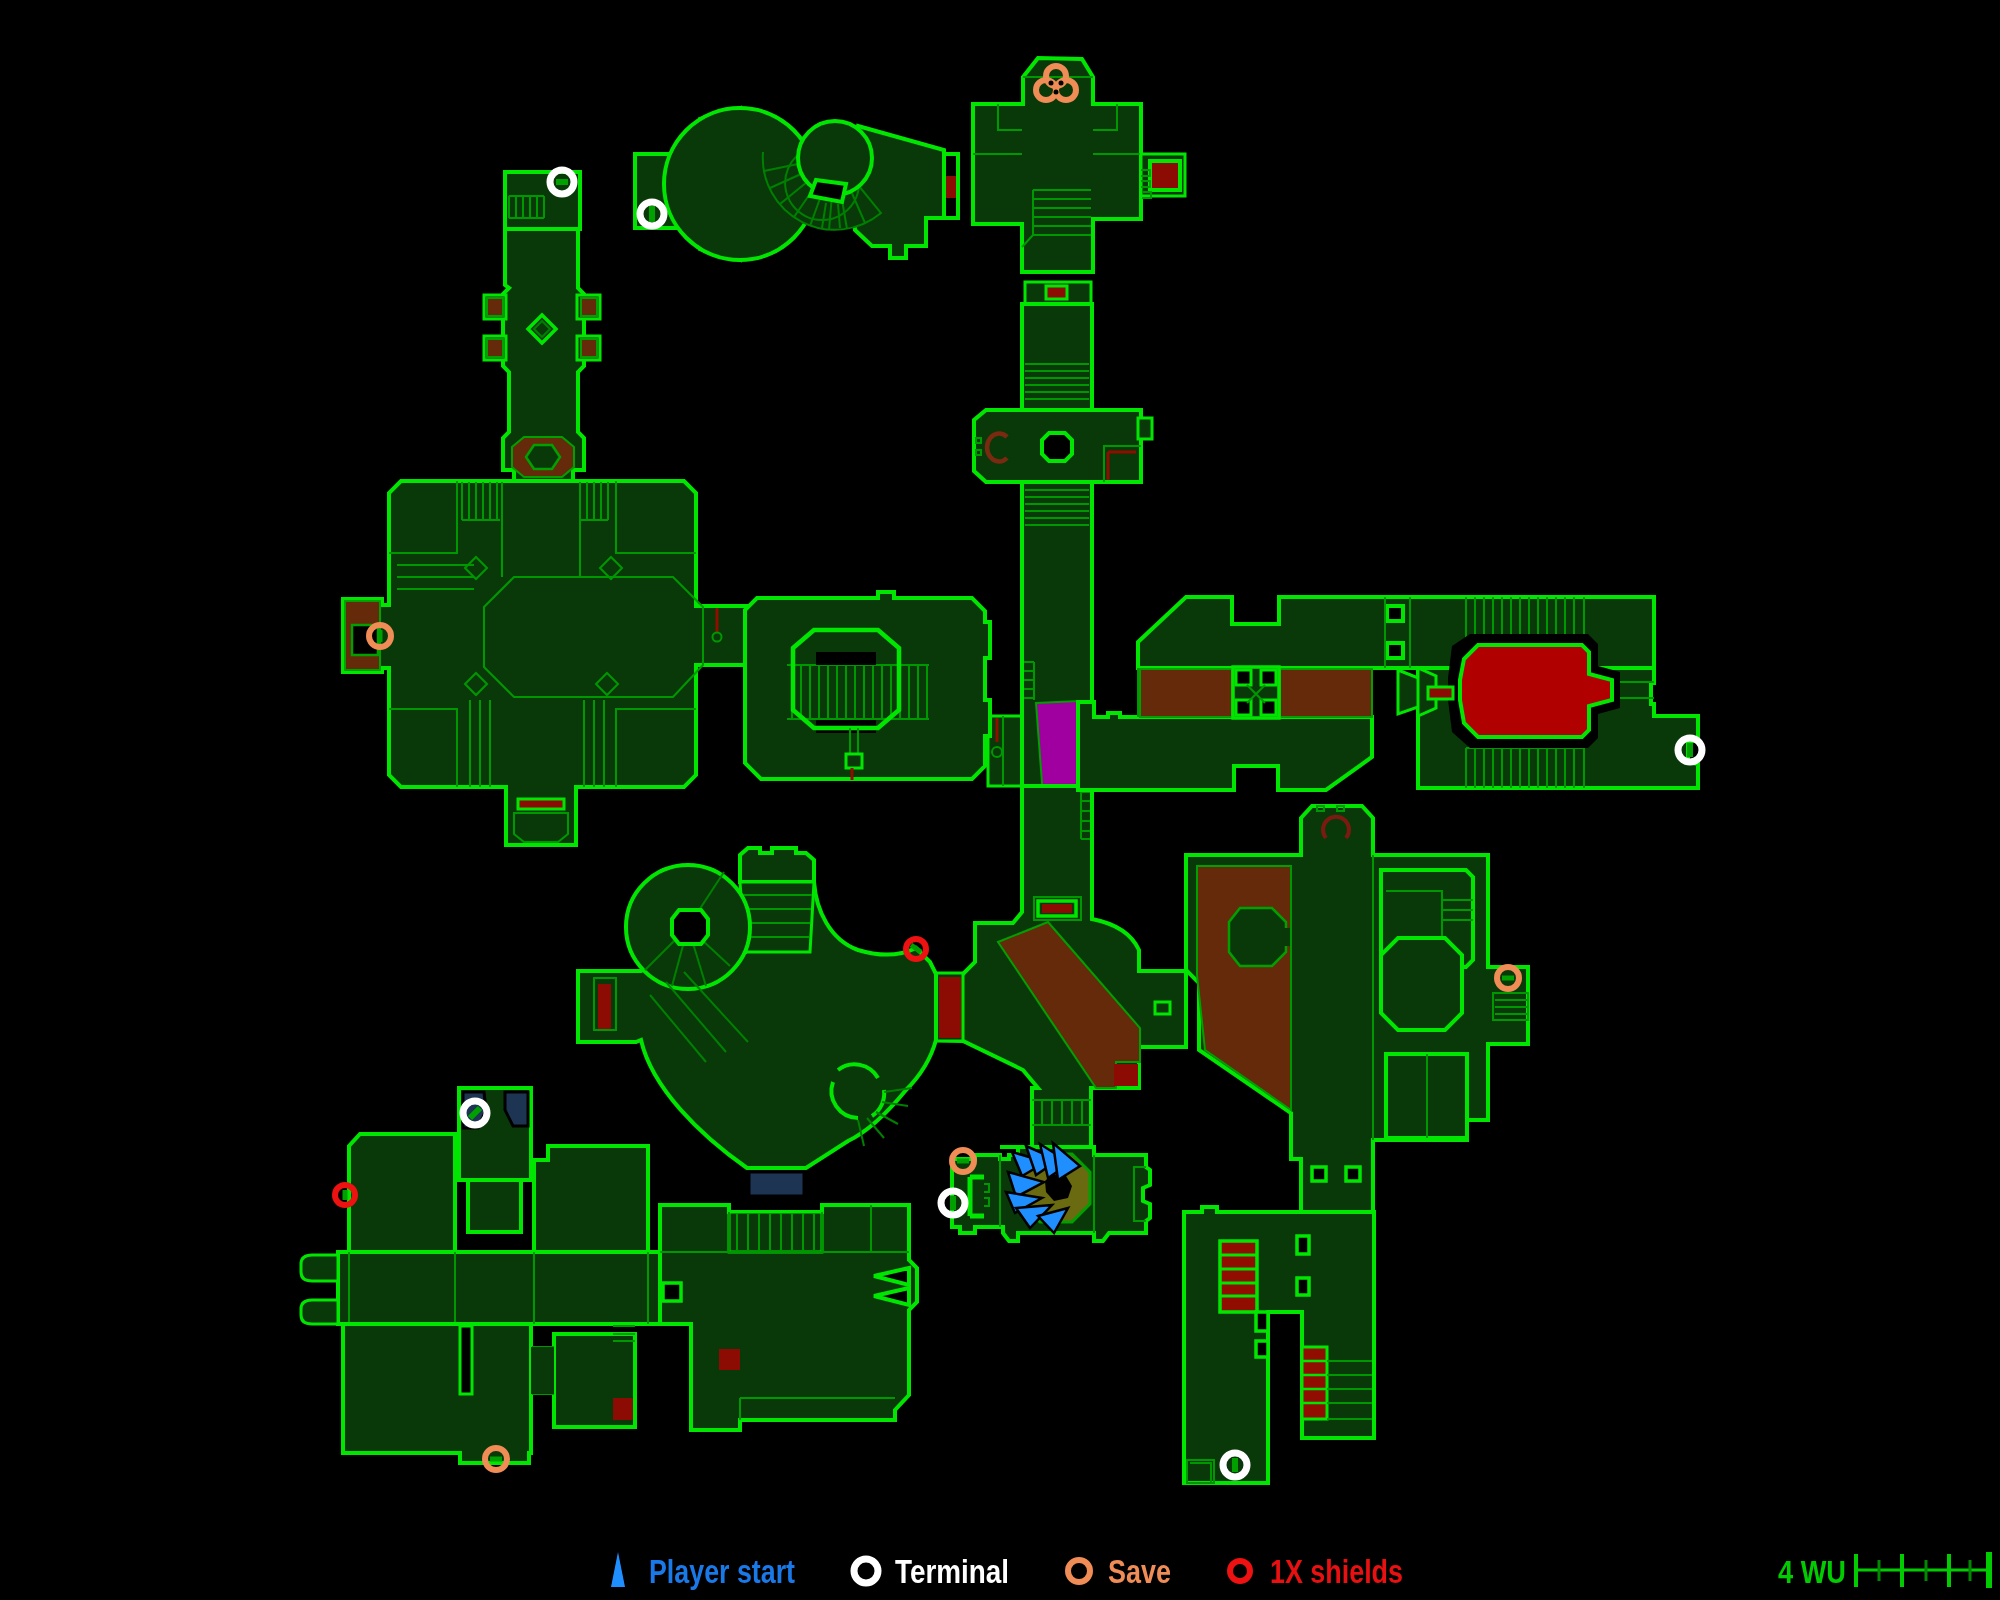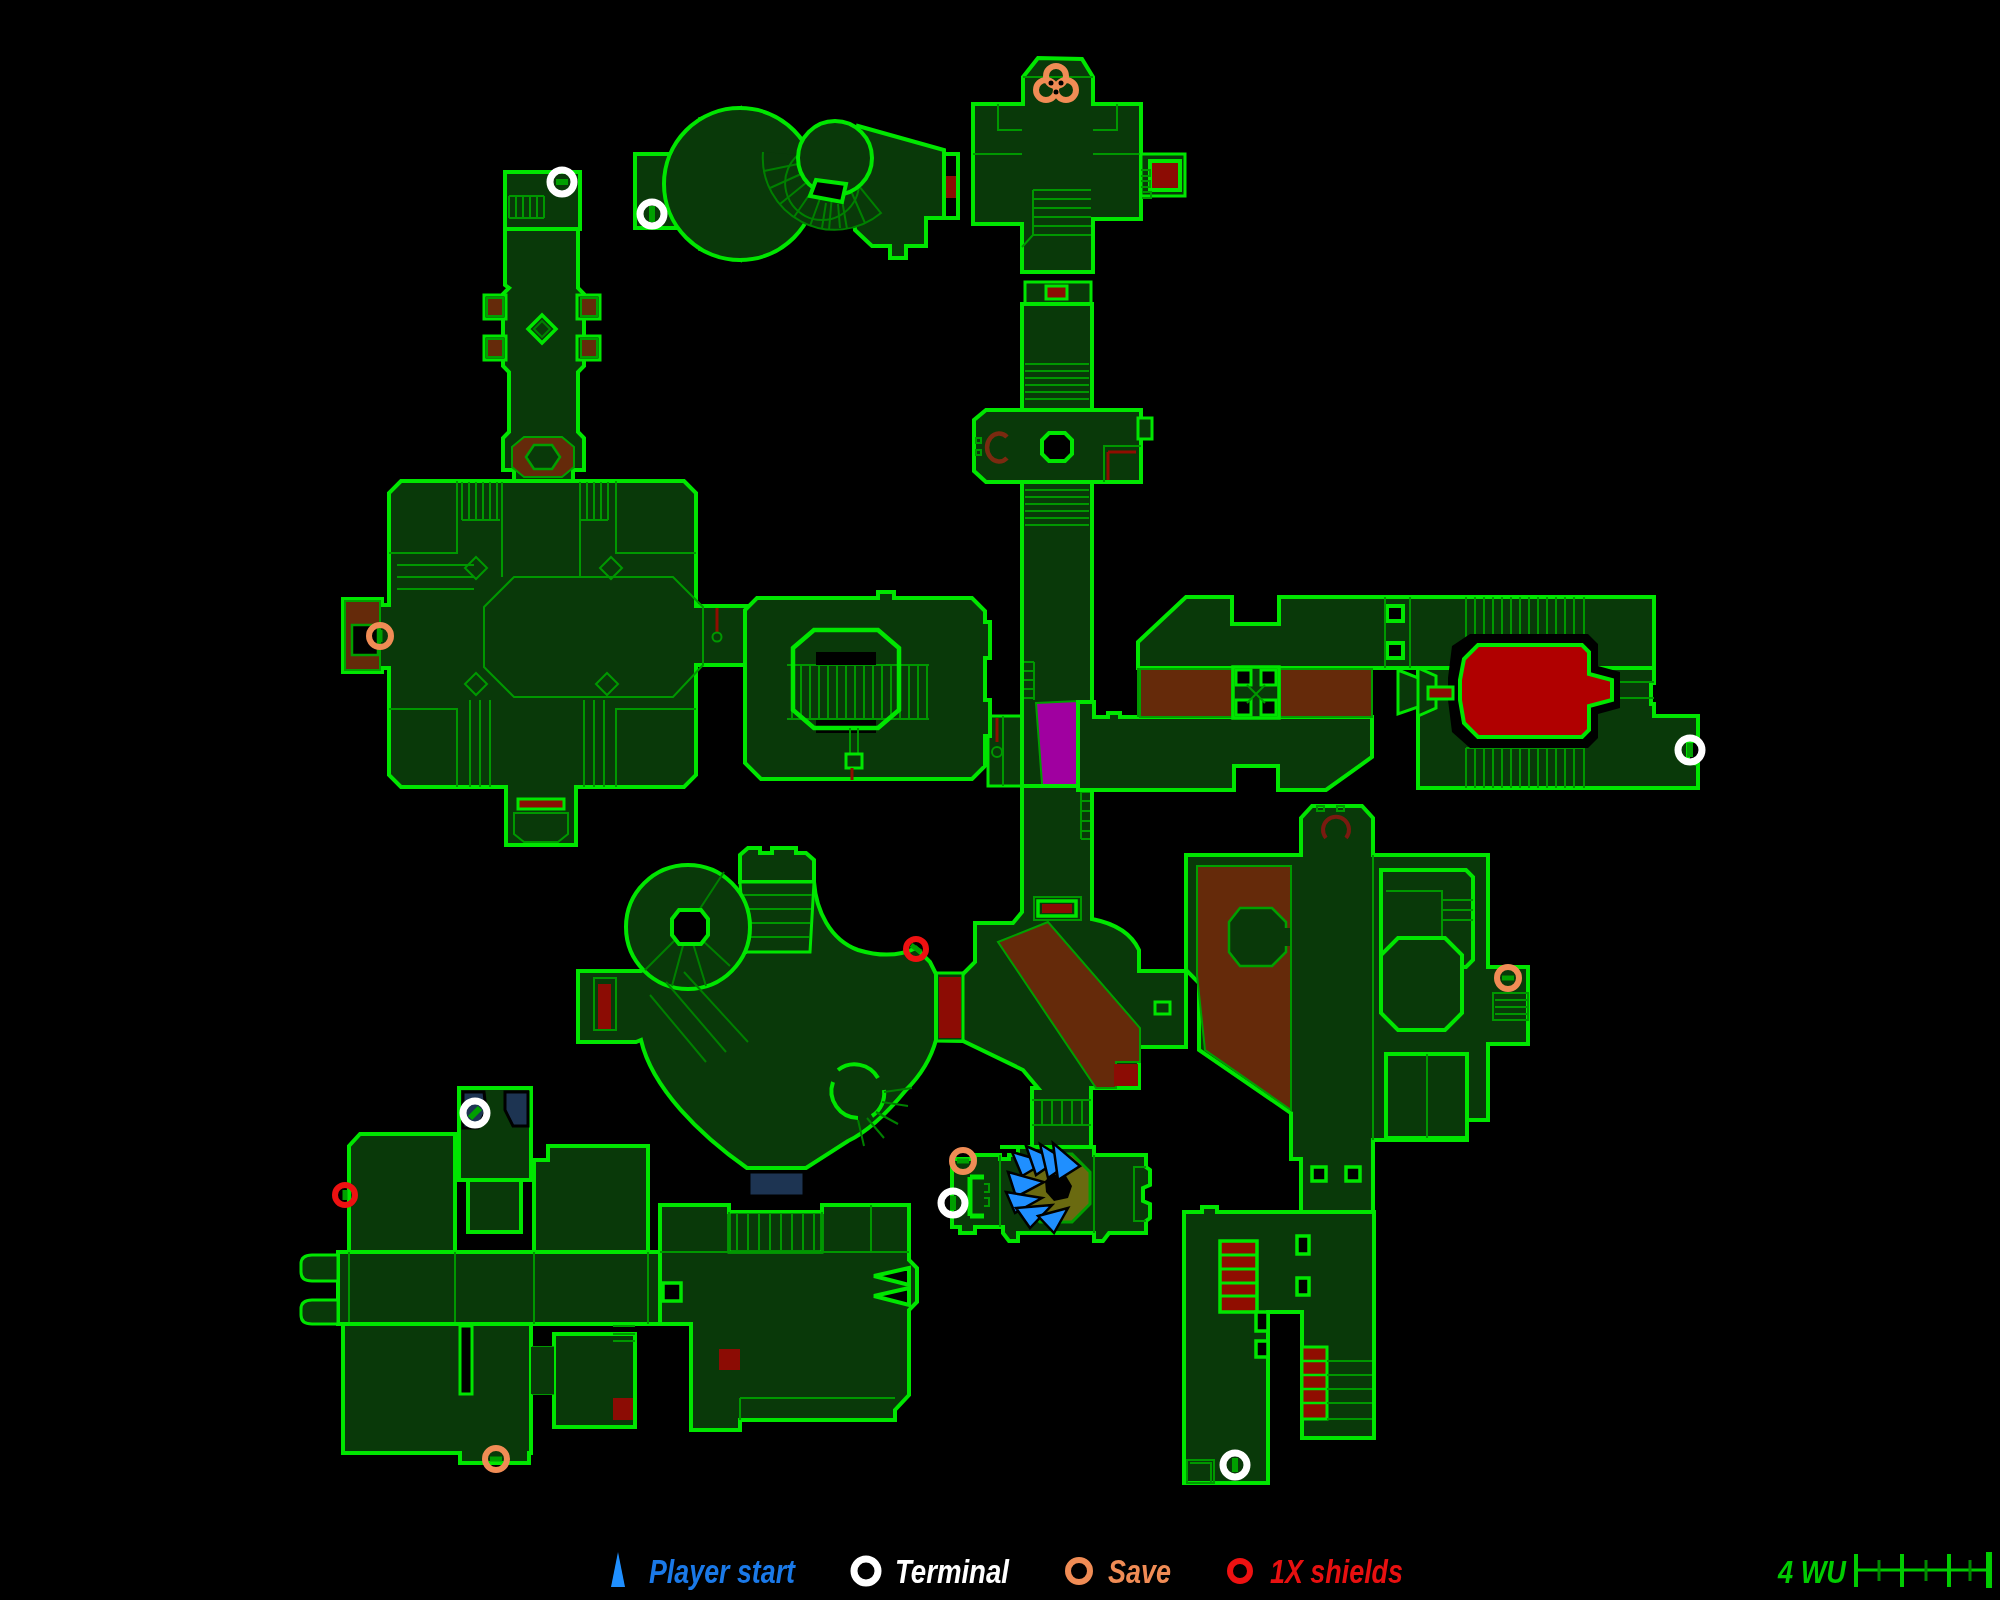--- a/index.html
+++ b/index.html
@@ -1,16 +1,16 @@
 <!DOCTYPE html>
 <html><head>
 <meta charset="utf-8">
 <style>
 html,body{margin:0;padding:0;background:#000;}
-#wrap{width:1864px;height:1600px;background:#0369a1;position:relative;font-family:"Liberation Sans",sans-serif;font-style:italic;}
+#wrap{width:1864px;height:1600px;background:#0369a1;position:relative;font-family:"Liberation Sans",sans-serif;}
 svg{display:block}
 .w{fill:#093909;stroke:#00e600;stroke-width:4;stroke-linejoin:miter}
 .w3{fill:#093909;stroke:#00e600;stroke-width:3}
 .f{fill:#093909;stroke:none}
 .ln{fill:none;stroke:#009800;stroke-width:2}
 .lnd{fill:none;stroke:#008000;stroke-width:2}
 .lnb{fill:none;stroke:#00e600;stroke-width:4}
 .br{fill:#652a0a;stroke:#00a000;stroke-width:2}
 .dr{fill:#8c0c04;stroke:none}
 .pp{fill:#a000a0;stroke:#00a000;stroke-width:2}

